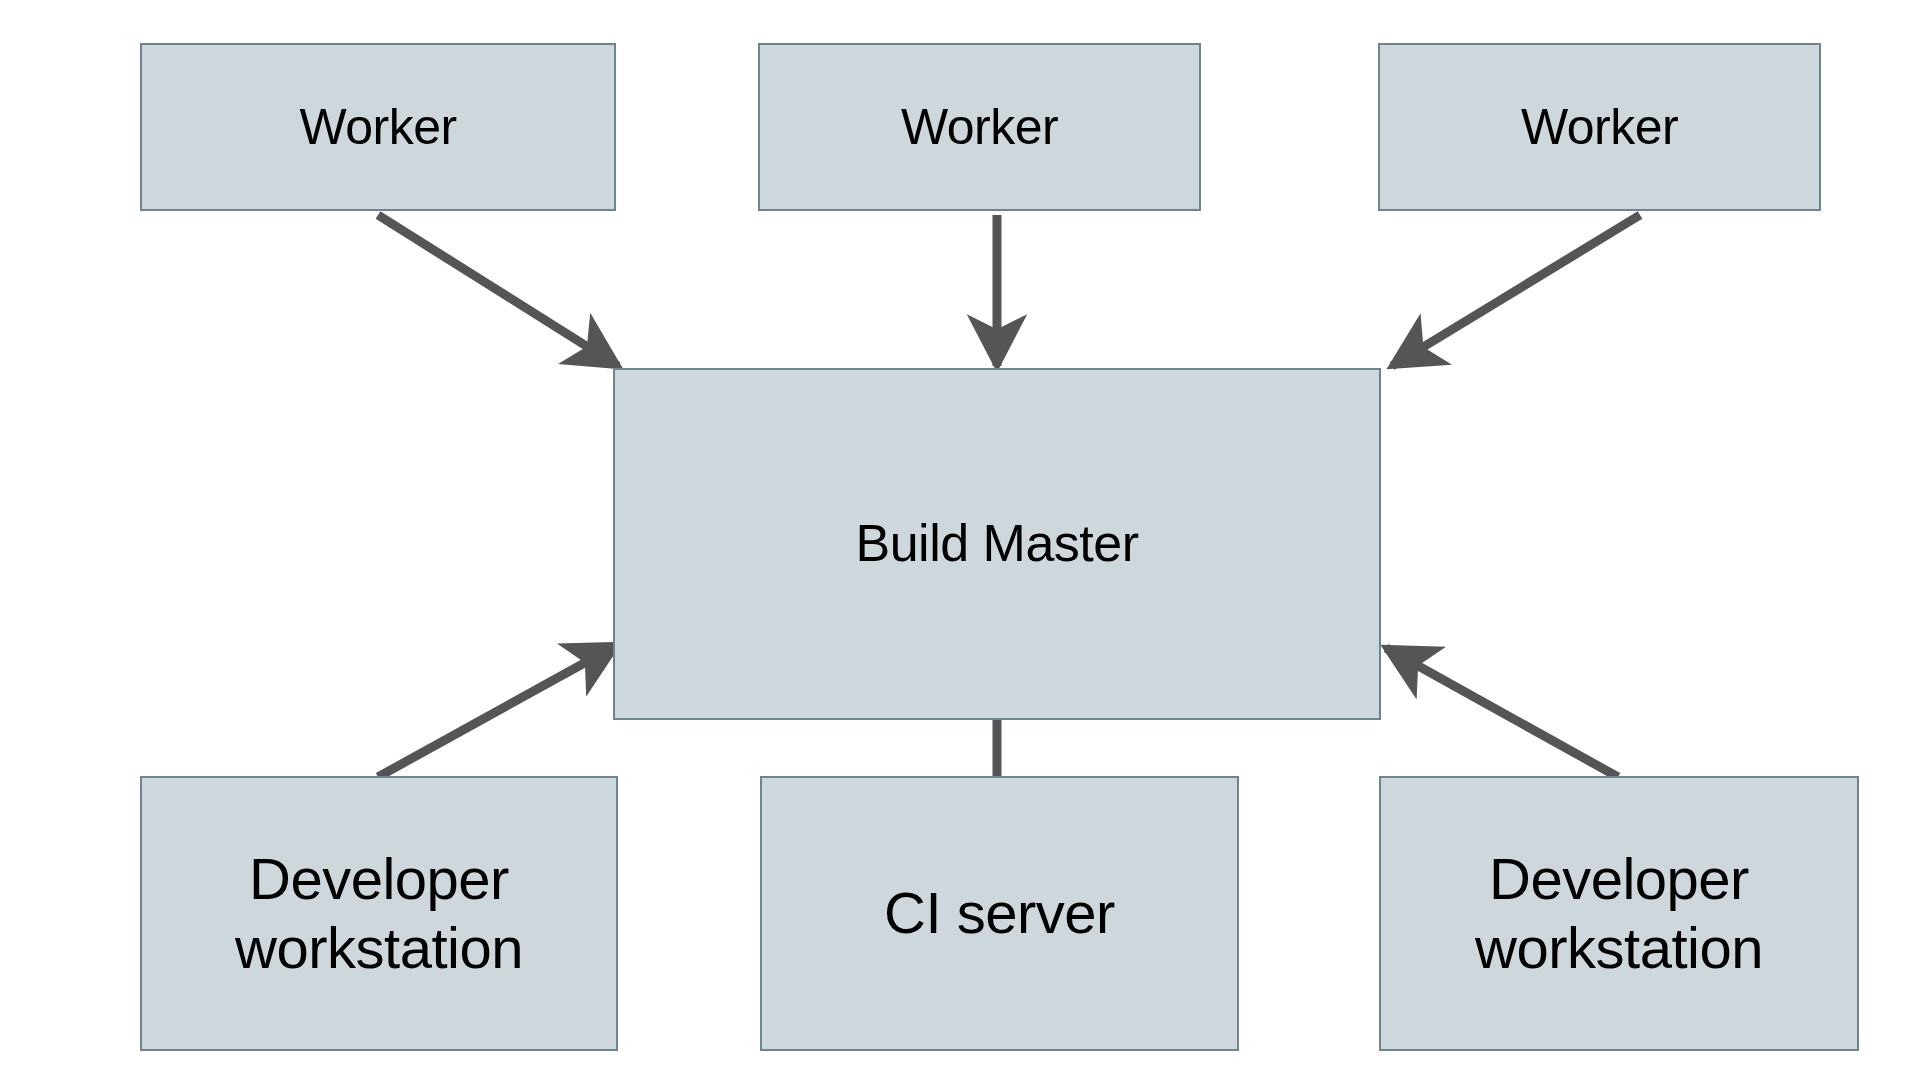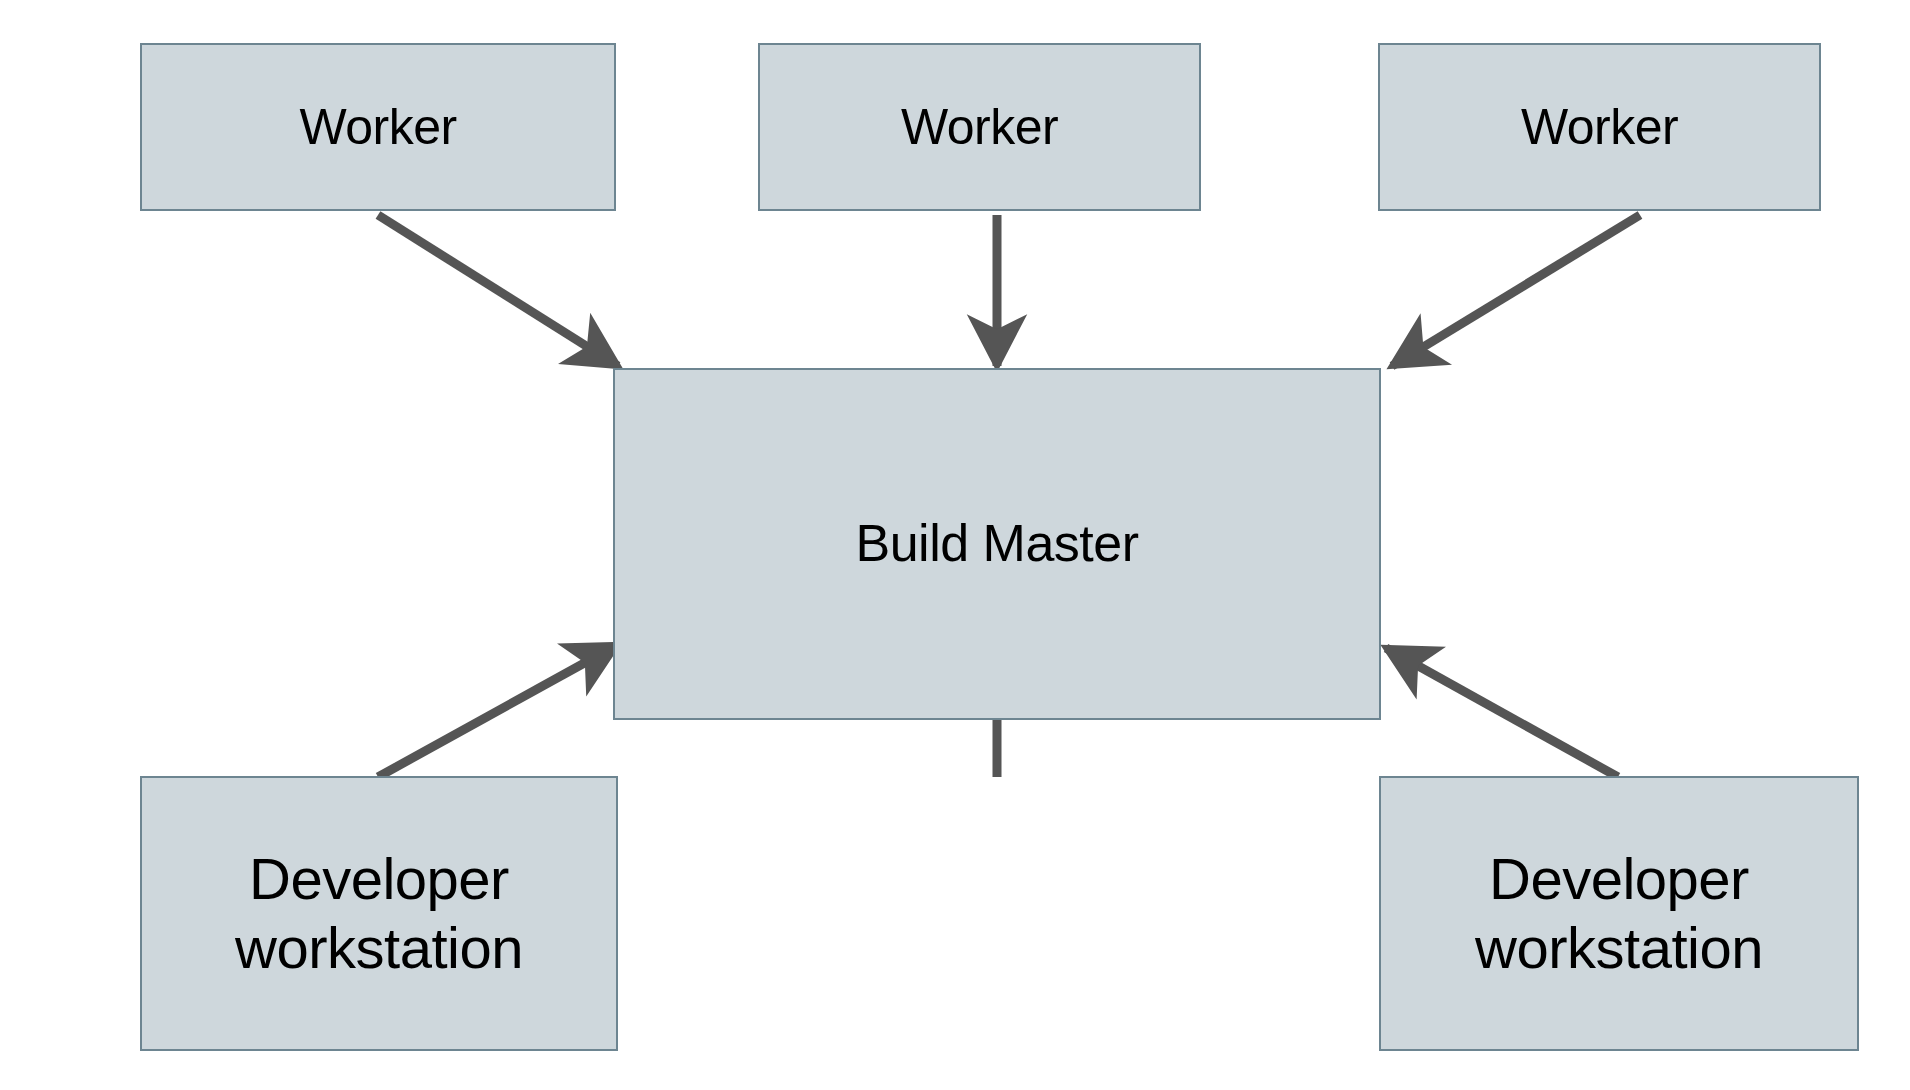--- a/index.html
+++ b/index.html
@@ -97,19 +97,22 @@
 
   <div class="node" id="node-build-master">
     <span class="node-label">Build Master</span>
   </div>
 
   <div class="node" id="node-dev-ws-left">
     <span class="node-label">Developer
 workstation</span>
   </div>
 
+  <div class="node" id="node-ci-server">
+    <span class="node-label">CI server</span>
+  </div>
 
   <div class="node" id="node-dev-ws-right">
     <span class="node-label">Developer
 workstation</span>
   </div>
 
 </div>
 
 </body></html>

